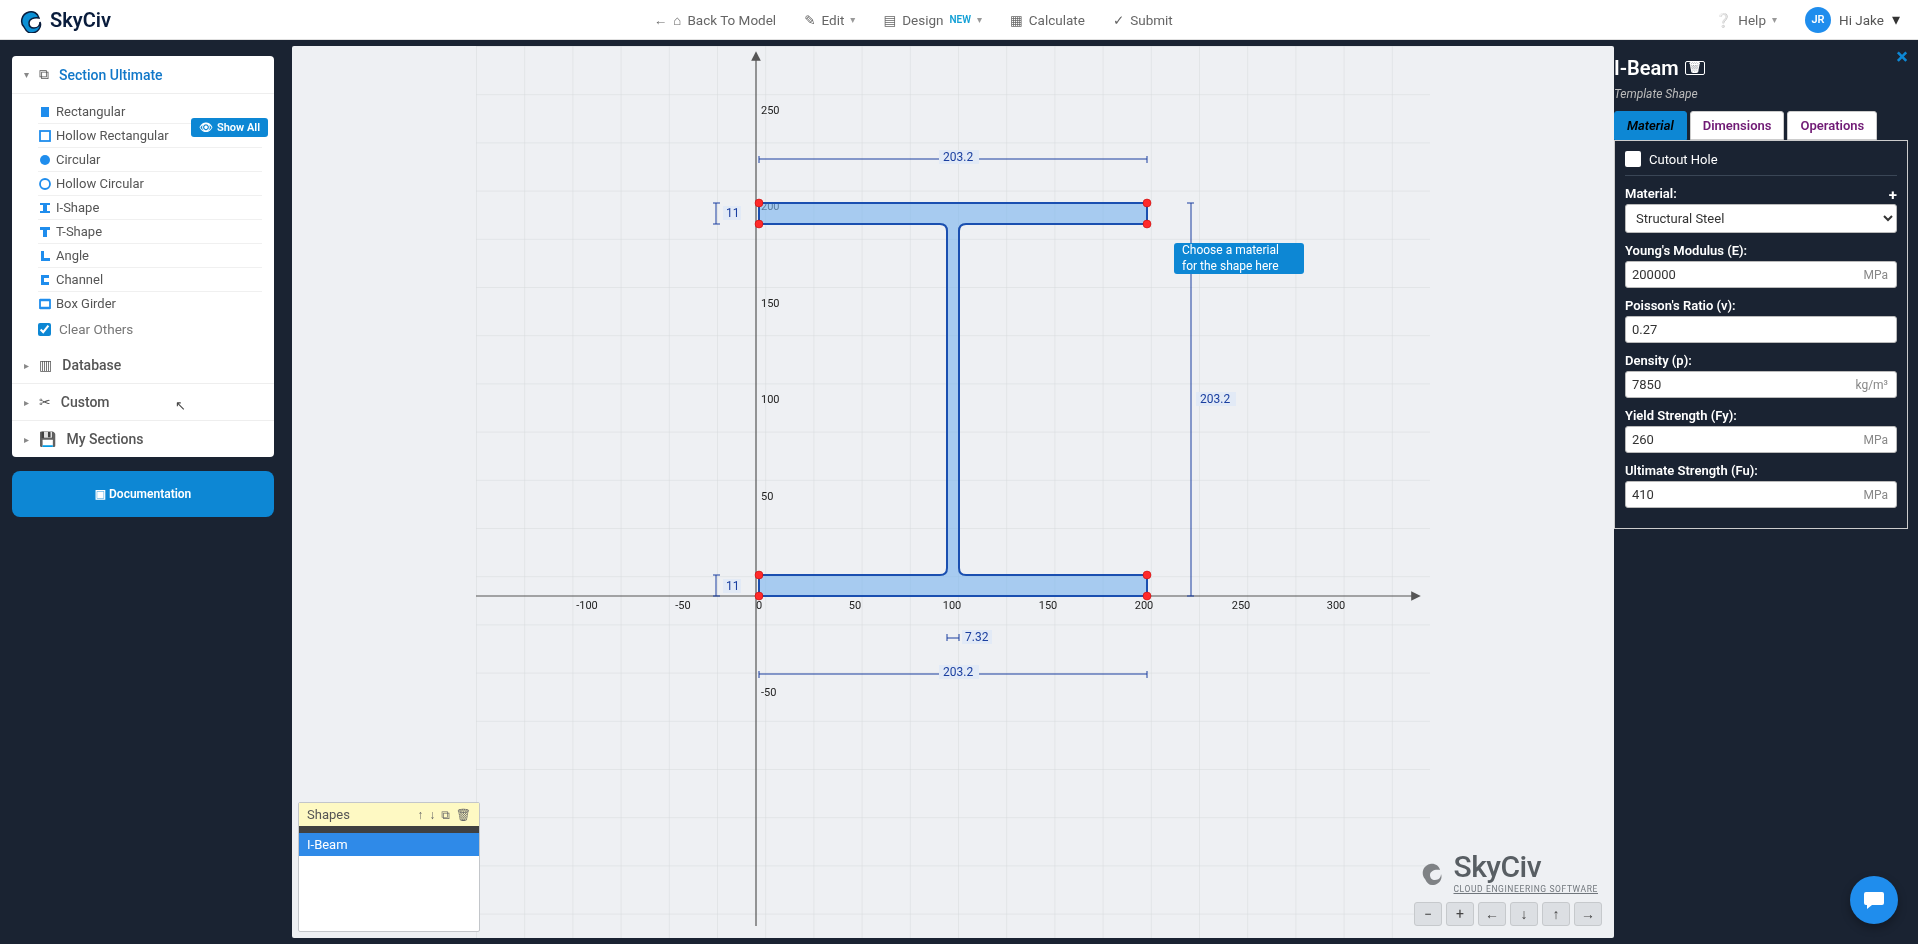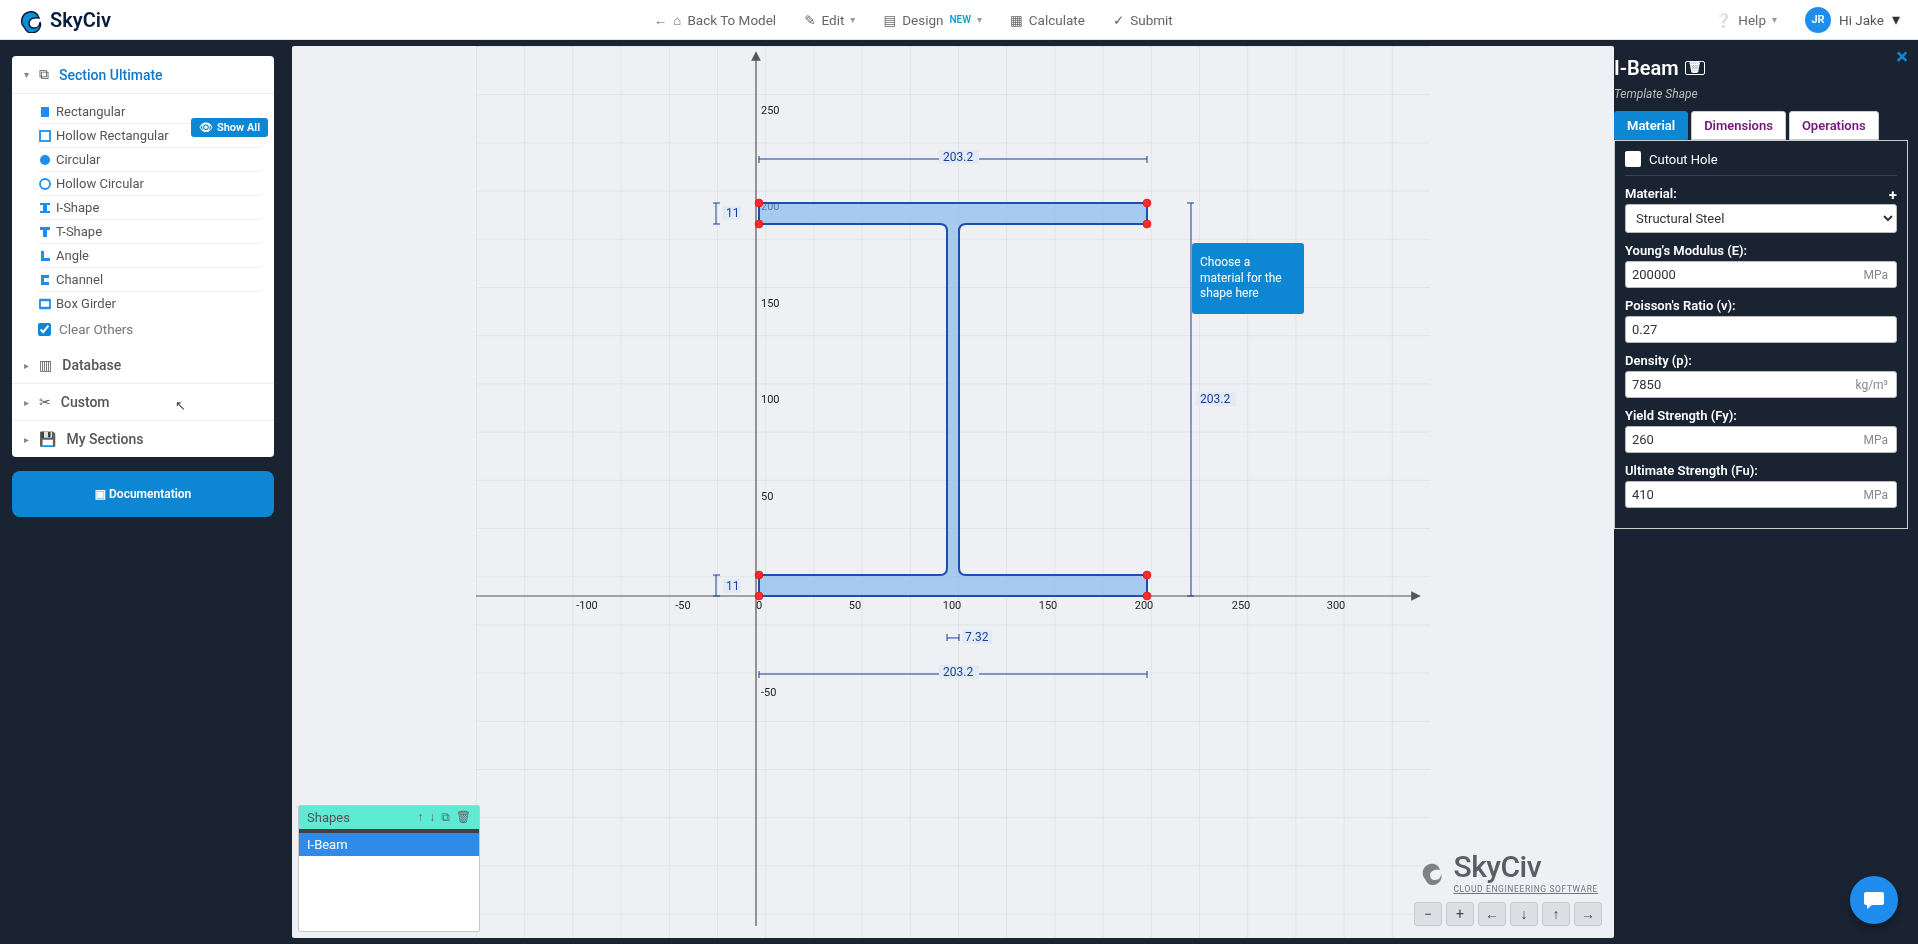--- a/index.html
+++ b/index.html
@@ -46,37 +46,37 @@
 .canvas-outer { position: absolute; inset: 6px 0 6px 6px; background: #eef0f3; border-radius: 2px; }
 .canvas-outer svg { width: 100%; height: 100%; }
 .watermark { position: absolute; right: 16px; bottom: 44px; opacity: .95; display:flex; align-items:center; gap:8px; color:#51575c; }
 .watermark .big { font-size: 30px; font-weight: 500; letter-spacing: -.5px; }
 .watermark .sub { font-size: 8.5px; letter-spacing: .6px; color:#6a7076; display:block;text-decoration:underline;}
 .canvas-ctrl { position: absolute; right: 12px; bottom: 12px; display: flex; gap: 4px; }
 .canvas-ctrl button { width: 28px; height: 24px; background: #dcdfe3; border: 1px solid #c6c9cc; border-radius: 3px; cursor: pointer; font-size: 14px; color:#444; }
 
 
 .shapes-panel { position: absolute; left: 6px; bottom: 6px; width: 182px; background: #fff; border: 1px solid #c3c6ca; border-radius: 2px; }
-.shapes-head { background: #5eead4; padding: 4px 8px; font-size: 13px; color: #555; display: flex; align-items: flex-start; border-bottom: 4px solid #404040; }
+.shapes-head { background: #fef9c3; padding: 4px 8px; font-size: 13px; color: #555; display: flex; align-items: center; border-bottom: 7px solid #404040; }
 .shapes-head .tools { margin-left: auto; display: flex; gap: 6px; font-size: 12px; color: #666; }
 .shapes-head .tools span{cursor:pointer;}
 .shapes-body { height: 98px; overflow: auto; }
 .shapes-body .row { background: #2f8ae8; color: #fff; padding: 4px 8px; font-size: 13px; cursor:pointer;}
 
 
-.blue-tip { position: absolute; right: 310px; top: 203px; background: #0d87d4; color: #fff; font-size: 12px; padding: 12px 8px; border-radius: 3px; width: 112px; line-height: 1.3; z-index:5;}
+.blue-tip { position: absolute; right: 310px; top: 203px; background: #0d87d4; color: #fff; font-size: 12px; padding: 0 8px; border-radius: 3px; width: 130px; line-height: 1.3; z-index:5;}
 
 
 .close-x { position: absolute; right: 10px; top: 4px; color: #0d87d4; font-size: 22px; font-weight: 700; cursor: pointer; }
 .prop-title { color: #fff; font-size: 20px; font-weight: 600; display:flex;align-items:center;gap:6px;}
 .del-icn{color:#fff;border:1.5px solid #fff;border-radius:2px;font-size:11px;padding:0 2px;line-height:12px;cursor:pointer;}
 .prop-sub { color: #bbb; font-size: 12px; font-style: italic; margin-bottom: 10px; margin-top: 7px; }
 .tabs { display: flex; gap: 3px; margin-bottom: 0; }
 .tab { background: #fff; color: #701a75; font-size: 13px; padding: 6px 12px; border: 1px solid #ccc; border-radius: 3px 3px 0 0; cursor: pointer; font-weight:600;}
-.tab.active { background: #0d87d4; color: #ffffff; border-color: #0d87d4; }
+.tab.active { background: #0d87d4; color: #000000; border-color: #0d87d4; font-style: italic; }
 .prop-body { border: 1px solid #ccc; padding: 10px; color: #fff; font-size: 13px; background:#1a2332;}
 .cutout { display: flex; align-items: center; gap: 8px; padding-bottom: 8px; border-bottom: 1px solid #3a4656; margin-bottom: 10px; }
 .cutout-box { width: 16px; height: 16px; background: #fff; border-radius: 2px; }
 .field { margin-bottom: 10px; }
 .field-label-row { display:flex; align-items:center;}
 .field label { display: block; font-size: 13px; color: #fff; margin-bottom: 3px; font-weight:600;}
 .plus { margin-left:auto; color:#fff; font-weight:700; font-size:15px; cursor:pointer;}
 .field .inp { width: 100%; border: 1px solid #bbb; border-radius: 3px; background:#fff; display:flex; align-items:center;}
 .field input, .field select { width: 100%; padding: 5px 6px; border: none; font-size: 13px; color: #333; background:transparent; outline:none;}
 .unit { padding:0 8px; color:#888; font-size:12px; flex-shrink:0;}

